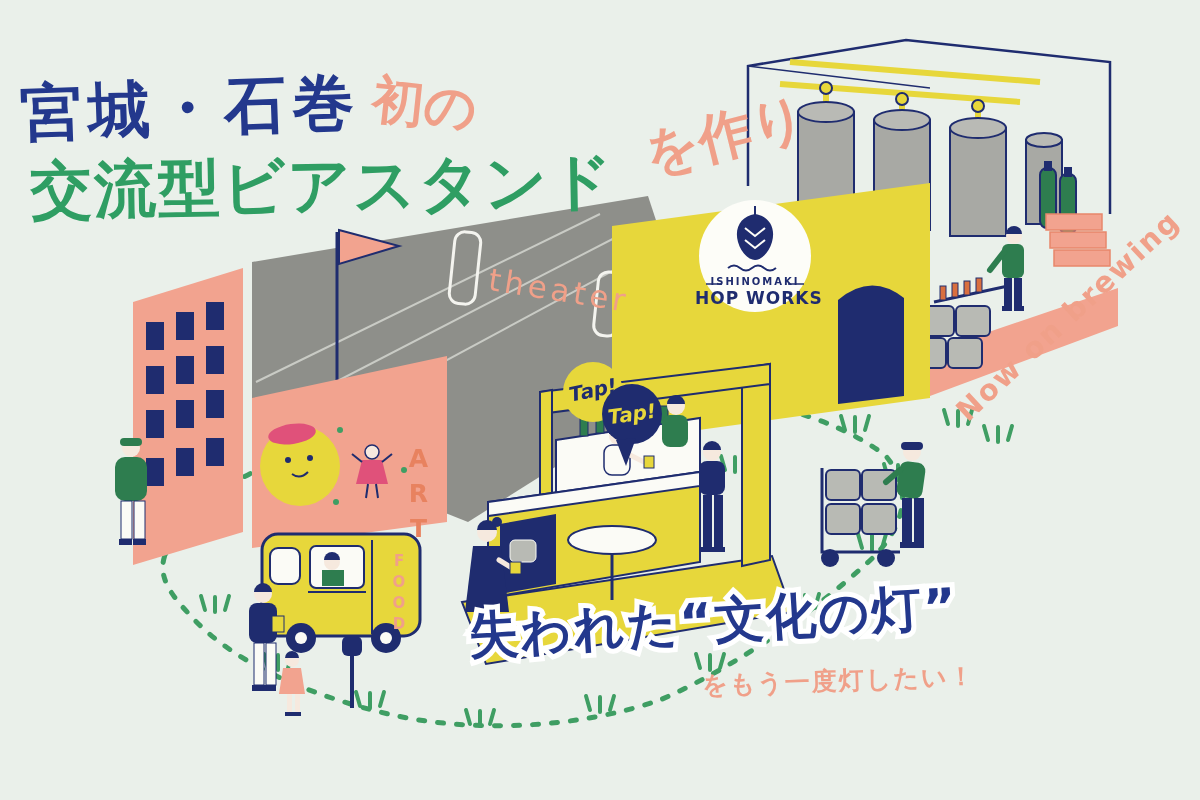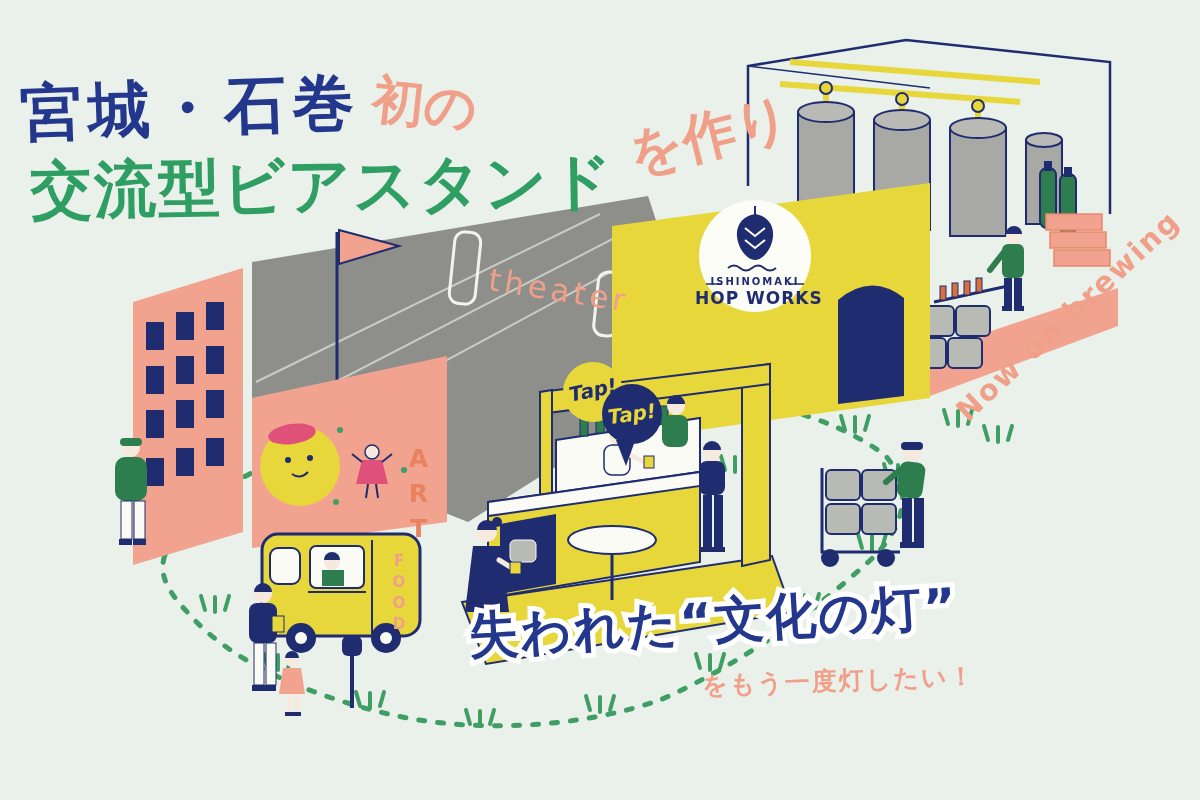--- a/index.html
+++ b/index.html
@@ -5,21 +5,21 @@
   html,body{margin:0;padding:0;}
   .stage{
     position:relative;width:1200px;height:800px;background:#eaf0ea;overflow:hidden;
     font-family:"DejaVu Sans","Liberation Sans",sans-serif;
   }
   .scene{position:absolute;left:0;top:0;}
   .overlay{position:absolute;white-space:nowrap;}
 
   
   .headline-line1{left:20px;top:66px;display:flex;align-items:flex-start;gap:12px;}
-  .headline-line2{left:30px;top:144px;display:flex;align-items:flex-start;gap:12px;}
+  .headline-line2{left:30px;top:144px;display:flex;align-items:flex-start;gap:28px;}
   .hl-navy{font-size:62px;font-weight:800;color:#23388d;letter-spacing:6px;transform:rotate(-2deg);}
   .hl-salmon1{font-size:52px;font-weight:800;color:#f0a089;transform:translateY(4px) rotate(6deg);}
   .hl-green{font-size:62px;font-weight:800;color:#2f9e63;letter-spacing:2px;transform:rotate(-1deg);}
   .hl-salmon2{font-size:54px;font-weight:800;color:#f0a089;transform:translateY(-44px) rotate(-14deg);}
 
   
   .theater-sign{left:488px;top:272px;font-size:31px;letter-spacing:4px;color:#f0a089;transform:rotate(9deg);}
   .art-sign{left:404px;top:444px;writing-mode:vertical-rl;text-orientation:upright;
     font-size:25px;font-weight:700;color:#e8825f;letter-spacing:6px;}
   .food-sign{left:390px;top:552px;writing-mode:vertical-rl;text-orientation:upright;

